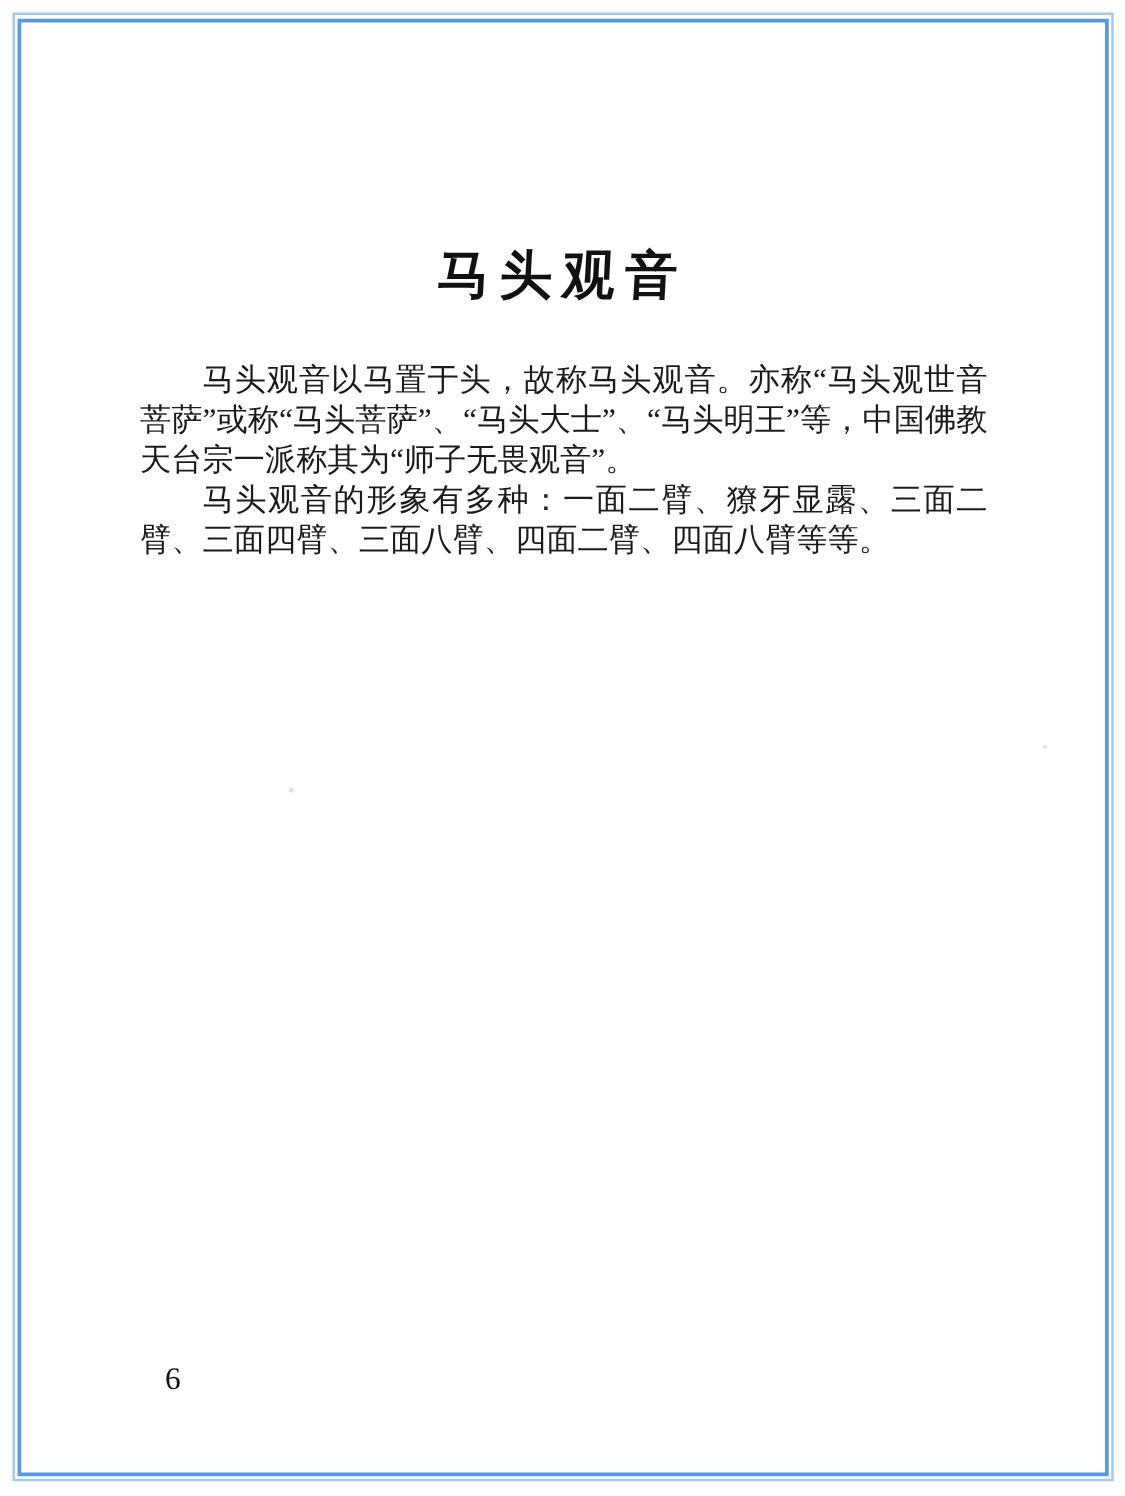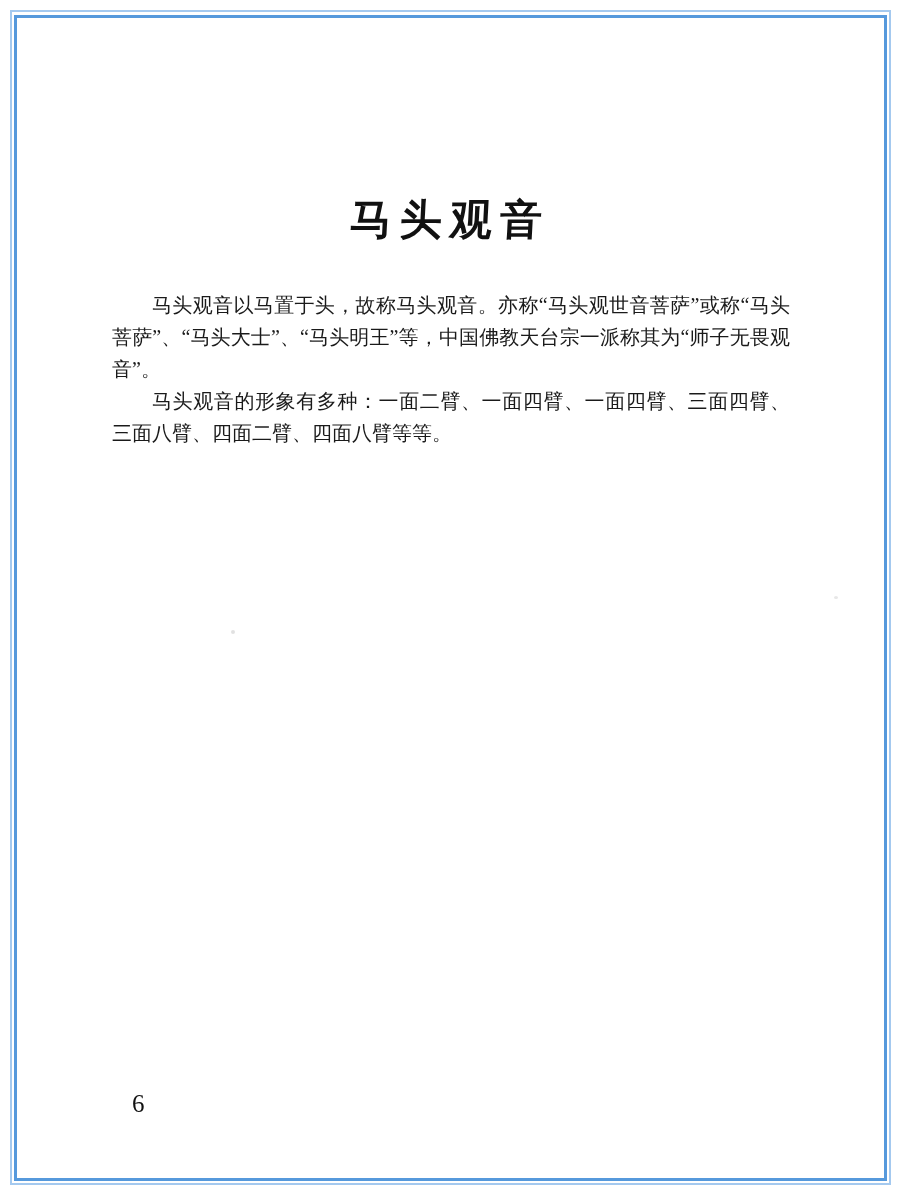--- a/index.html
+++ b/index.html
@@ -40,21 +40,21 @@
     font-weight: 900;
     letter-spacing: 8px;
     color: #111;
     transform: skewX(-3deg);
   }
   .body-text {
     position: absolute;
     left: 112px;
     top: 289px;
     width: 678px;
-    font-size: 20px;
+    font-size: 25px;
     line-height: 32px;
     text-align: justify;
     color: #1a1a1a;
   }
   .body-text p {
     margin: 0;
     text-indent: 2em;
   }
   .page-number {
     position: absolute;
@@ -76,19 +76,19 @@
 </head>
 <body>
 
 <div class="frame-outer"></div>
 <div class="frame-inner"></div>
 
 <h1 class="title">马头观音</h1>
 
 <div class="body-text">
   <p>马头观音以马置于头，故称马头观音。亦称“马头观世音菩萨”或称“马头菩萨”、“马头大士”、“马头明王”等，中国佛教天台宗一派称其为“师子无畏观音”。</p>
-  <p>马头观音的形象有多种：一面二臂、一面四臂、一面四臂、三面四臂、三面八臂、四面二臂、四面八臂等等。</p>
+  <p>马头观音的形象有多种：一面二臂、獠牙显露、三面二臂、三面四臂、三面八臂、四面二臂、四面八臂等等。</p>
 </div>
 
 <div class="speck speck-1"></div>
 <div class="speck speck-2"></div>
 
 <div class="page-number">6</div>
 
 </body></html>

